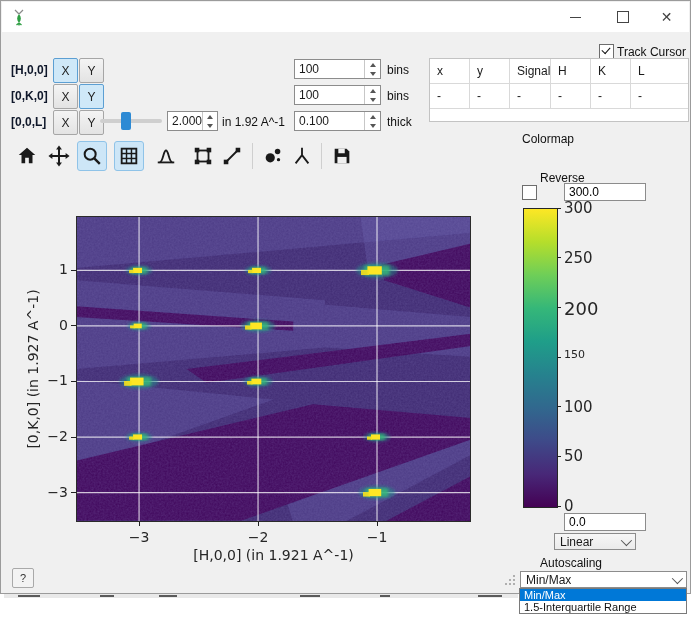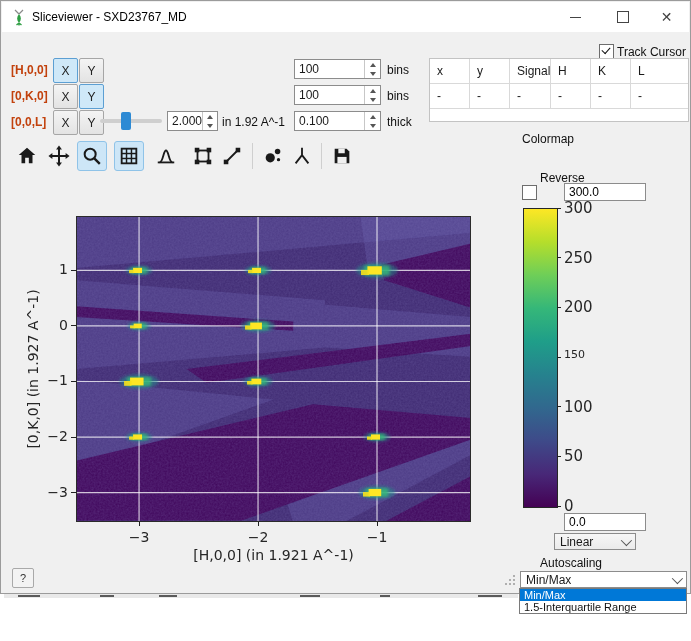--- a/index.html
+++ b/index.html
@@ -9,21 +9,21 @@
   
   #window{left:0;top:0;width:689px;height:592px;border:1px solid #9b9b9b;background:#f0f0f0;}
   #titlebar{left:1px;top:1px;width:687px;height:30px;background:#ffffff;}
   #title-text{left:30px;top:8px;font-size:12px;color:#000;}
   .win-btn{top:0;width:45px;height:30px;display:flex;align-items:center;justify-content:center;}
   #btn-min{left:551px;} #btn-max{left:598px;} #btn-close{left:642px;}
   #btn-min span{display:block;width:11px;height:1px;background:#444;}
   #btn-max span{display:block;width:10px;height:10px;border:1px solid #444;}
   #btn-close span{font-size:14px;color:#444;line-height:14px;}
   
-  .dim-label{width:44px;font-size:12px;font-weight:700;color:#c2410c;}
+  .dim-label{width:44px;font-size:12px;font-weight:700;color:#0f172a;}
   .xy-btn{width:23px;height:23px;border:1px solid #a6a6a6;border-radius:2px;background:linear-gradient(#f4f4f4,#e3e3e3);
           font-size:12px;display:flex;align-items:center;justify-content:center;color:#222;}
   .xy-btn.active{background:#cfe8f8;border-color:#5c9fd3;}
   .spinbox{background:#fff;border:1px solid #8c8c8c;height:18px;font-size:12px;display:flex;align-items:center;}
   .spin-val{flex:1;padding-left:4px;}
   .spin-arrows{width:15px;height:100%;border-left:1px solid #c7c7c7;display:flex;flex-direction:column;}
   .spin-arrows div{flex:1;display:flex;align-items:center;justify-content:center;}
   .tri-up{width:0;height:0;border-left:3.5px solid transparent;border-right:3.5px solid transparent;border-bottom:4px solid #555;}
   .tri-dn{width:0;height:0;border-left:3.5px solid transparent;border-right:3.5px solid transparent;border-top:4px solid #555;}
   .small-label{font-size:12px;color:#111;}
@@ -76,21 +76,20 @@
 <body>
 
 <div id="window" class="abs">
 
   <div id="titlebar" class="abs">
     <svg class="abs" style="left:8px;top:6px" width="18" height="18" viewBox="0 0 18 18">
       <path d="M9 6 L5 2 M9 6 L13 2" stroke="#8a8a8a" stroke-width="1.2" fill="none"></path>
       <path d="M9 6 C6.5 9 6.5 12 9 15 C11.5 12 11.5 9 9 6 Z" fill="#2e9e43"></path>
       <path d="M9 15 L6.5 17 M9 15 L11.5 17 M9 15 V17.5" stroke="#2e9e43" stroke-width="1.4" fill="none"></path>
     </svg>
-    <div id="title-text" class="abs">Sliceviewer - SXD23767_MD</div>
     <div id="btn-min" class="abs win-btn">
         <span></span>
       </div>
     <div id="btn-max" class="abs win-btn">
         <span></span>
       </div>
     <div id="btn-close" class="abs win-btn">
         <span>✕</span>
       </div>
   </div>
@@ -376,21 +375,21 @@
   <div class="abs checkbox" style="left:521px;top:169px"></div>
   <div class="abs panel-label" style="left:539px;top:170px">Reverse</div>
   <input class="abs textfield" style="left: 563px; top: 182px; width: 76px;" value="300.0">
   <div id="colorbar" class="abs" style="background: linear-gradient(to top, rgb(68, 1, 84), rgb(72, 40, 120), rgb(62, 74, 137), rgb(49, 104, 142), rgb(38, 130, 142), rgb(31, 158, 137), rgb(53, 183, 121), rgb(110, 206, 88), rgb(181, 222, 43), rgb(253, 231, 37));"></div>
   <div id="cb-ticks">
       <div class="abs tickmark" style="left: 556px; top: 206.5px; width: 4px; height: 1px;"></div>
       <div class="abs ticklabel" style="left: 563px; top: 198px; font-size: 15px;">300</div>
       <div class="abs tickmark" style="left: 556px; top: 256.167px; width: 4px; height: 1px;"></div>
       <div class="abs ticklabel" style="left: 563px; top: 247.667px; font-size: 15px;">250</div>
       <div class="abs tickmark" style="left: 556px; top: 305.833px; width: 4px; height: 1px;"></div>
-      <div class="abs ticklabel" style="left: 563px; top: 297.333px; font-size: 15px;">200</div>
+      <div class="abs ticklabel" style="left: 563px; top: 297.333px; font-size: 18px;">200</div>
       <div class="abs tickmark" style="left: 556px; top: 355.5px; width: 4px; height: 1px;"></div>
       <div class="abs ticklabel" style="left: 563px; top: 347px; font-size: 11px;">150</div>
       <div class="abs tickmark" style="left: 556px; top: 405.167px; width: 4px; height: 1px;"></div>
       <div class="abs ticklabel" style="left: 563px; top: 396.667px; font-size: 15px;">100</div>
       <div class="abs tickmark" style="left: 556px; top: 454.833px; width: 4px; height: 1px;"></div>
       <div class="abs ticklabel" style="left: 563px; top: 446.333px; font-size: 15px;">50</div>
       <div class="abs tickmark" style="left: 556px; top: 504.5px; width: 4px; height: 1px;"></div>
       <div class="abs ticklabel" style="left: 563px; top: 496px; font-size: 15px;">0</div>
     </div>
   <input class="abs textfield" style="left: 563px; top: 512px; width: 76px;" value="0.0">

